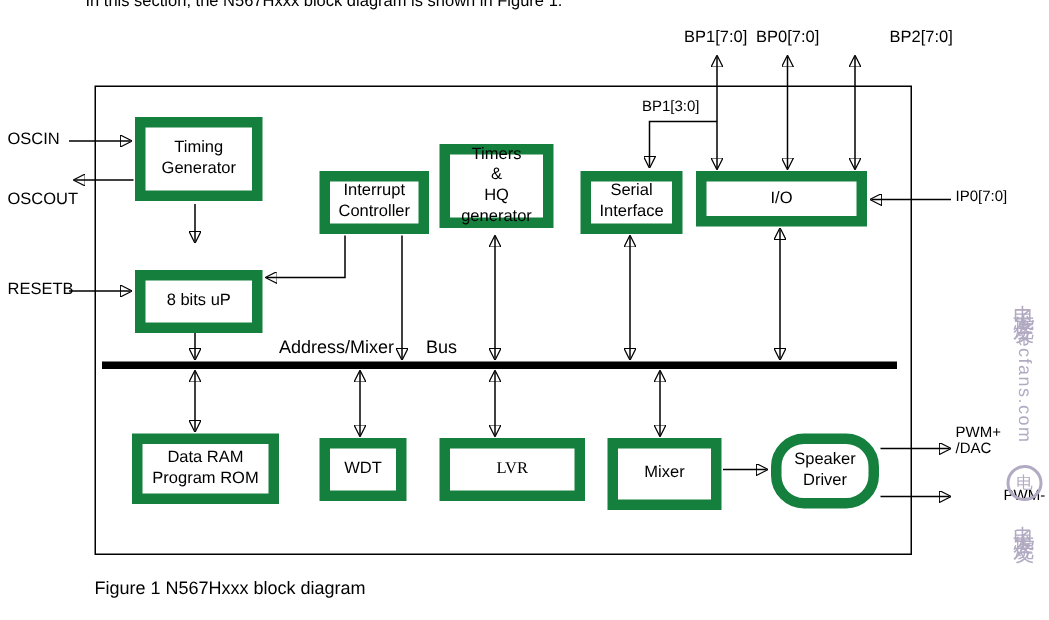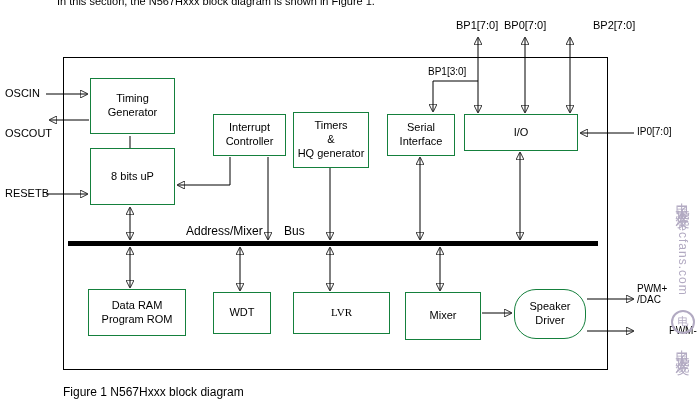--- a/index.html
+++ b/index.html
@@ -6,30 +6,30 @@
   #screen{
     position:relative;width:699px;height:413px;overflow:hidden;background:#fff;
     font-family:"Liberation Sans","DejaVu Sans",sans-serif;color:#000;
   }
   .abs{position:absolute;}
   .intro{left:57px;top:-5px;font-size:11px;white-space:nowrap;}
   svg.wires{position:absolute;left:0;top:0;}
   svg.wires line, svg.wires path{stroke:#000;stroke-width:1;fill:none;}
   svg.wires .outer{fill:none;stroke:#000;stroke-width:1;}
   .block{
-    position:absolute;background:#fff;border:1px solid #15803d;
+    position:absolute;background:#fff;border:7px solid #15803d;
     display:flex;align-items:center;justify-content:center;text-align:center;
     font-size:11px;line-height:1.25;white-space:pre-line;box-sizing:border-box;
   }
   .b-timing{left:90px;top:78px;width:85px;height:56px;}
   .b-int{left:213px;top:114px;width:73px;height:42px;}
-  .b-timers{left:293px;top:112px;width:76px;height:56px;}
+  .b-timers{left:293px;top:96px;width:76px;height:56px;}
   .b-serial{left:387px;top:114px;width:68px;height:42px;}
   .b-io{left:464px;top:114px;width:114px;height:37px;}
-  .b-cpu{left:90px;top:148px;width:85px;height:57px;}
+  .b-cpu{left:90px;top:180px;width:85px;height:42px;}
   .b-ram{left:88px;top:289px;width:98px;height:47px;}
   .b-wdt{left:213px;top:292px;width:58px;height:42px;}
   .b-lvr{left:293px;top:292px;width:97px;height:42px;font-family:Liberation Serif, serif;}
   .b-mixer{left:405px;top:292px;width:76px;height:48px;}
   .b-spk{left:514px;top:289px;width:72px;height:50px;border-radius:22px;}
   .pin{position:absolute;font-size:11px;white-space:nowrap;}
   .pin-sm{font-size:10px;}
   .busword{position:absolute;font-size:12px;top:224px;white-space:nowrap;}
   .caption{left:63px;top:385px;width:544px;text-align:left;font-size:12px;}
   .watermark{

